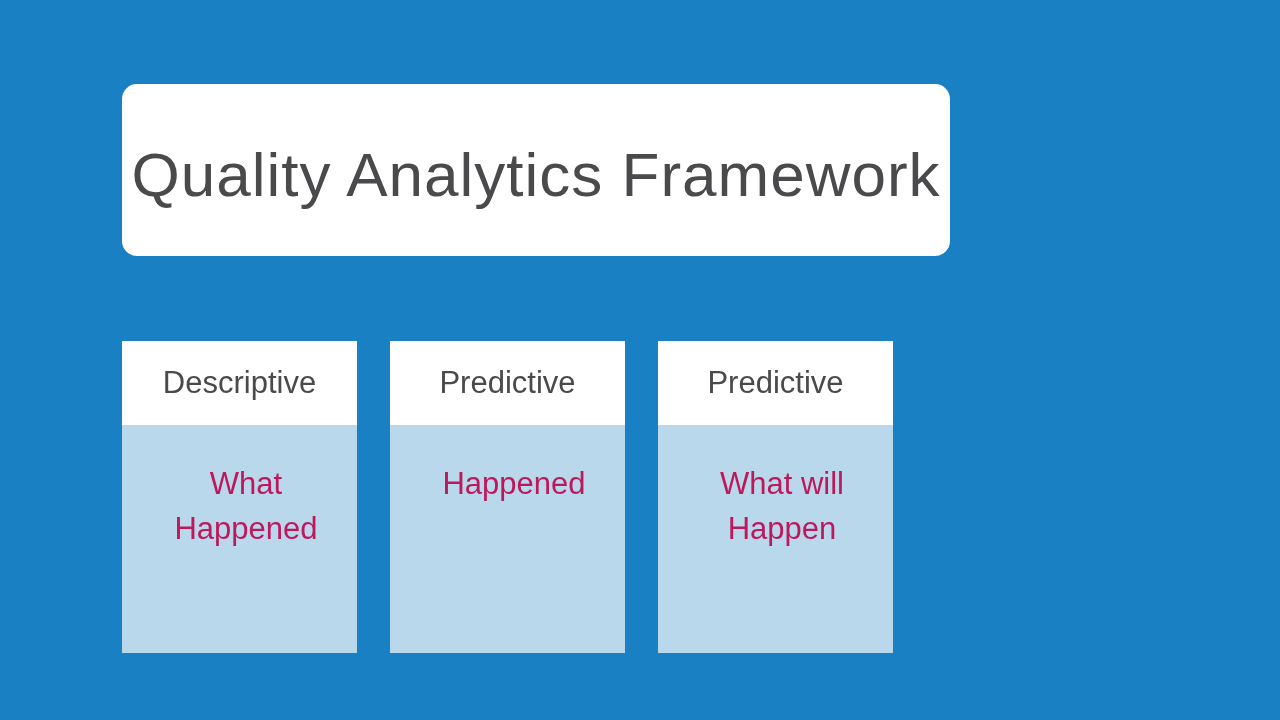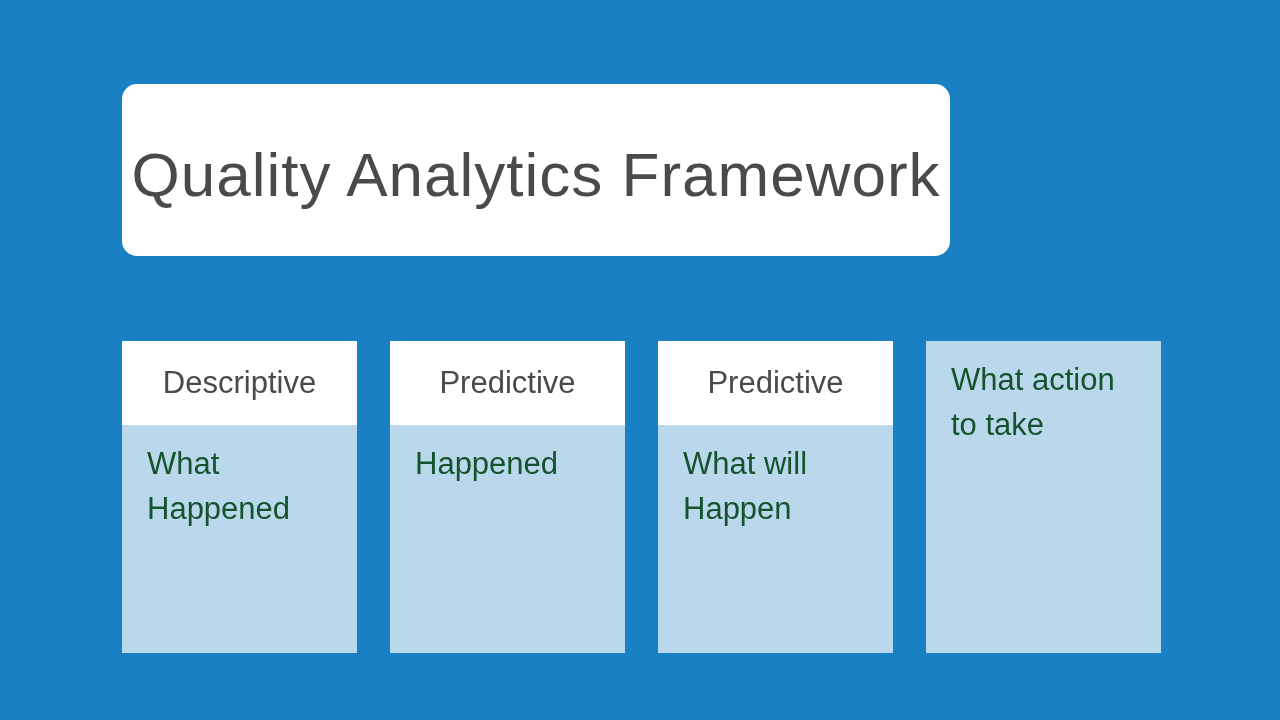--- a/index.html
+++ b/index.html
@@ -56,26 +56,27 @@
     align-items: center;
     justify-content: center;
     font-size: 31px;
     font-weight: 300;
     color: #4A4A4D;
     white-space: nowrap;
   }
   .card-body {
     background: #BAD8EC;
     flex: 1;
-    padding: 16px 12px 0 25px;
+    padding: 36px 12px 0 25px;
     box-sizing: border-box;
     font-size: 31px;
     font-weight: 300;
     line-height: 45px;
-    color: #14532d;
+    color: #be185d;
+    text-align: center;
   }
   .body-line {
     white-space: nowrap;
   }
 </style>
 </head>
 <body>
 
 <div class="slide">
 
@@ -102,20 +103,16 @@
 
     <div class="card">
       <div class="card-header">Predictive</div>
       <div class="card-body">
         <div class="body-line">What will</div>
         <div class="body-line">Happen</div>
       </div>
     </div>
 
     <div class="card">
-      <div class="card-body">
-        <div class="body-line">What action</div>
-        <div class="body-line">to take</div>
-      </div>
     </div>
 
   </div>
 </div>
 
 </body></html>

